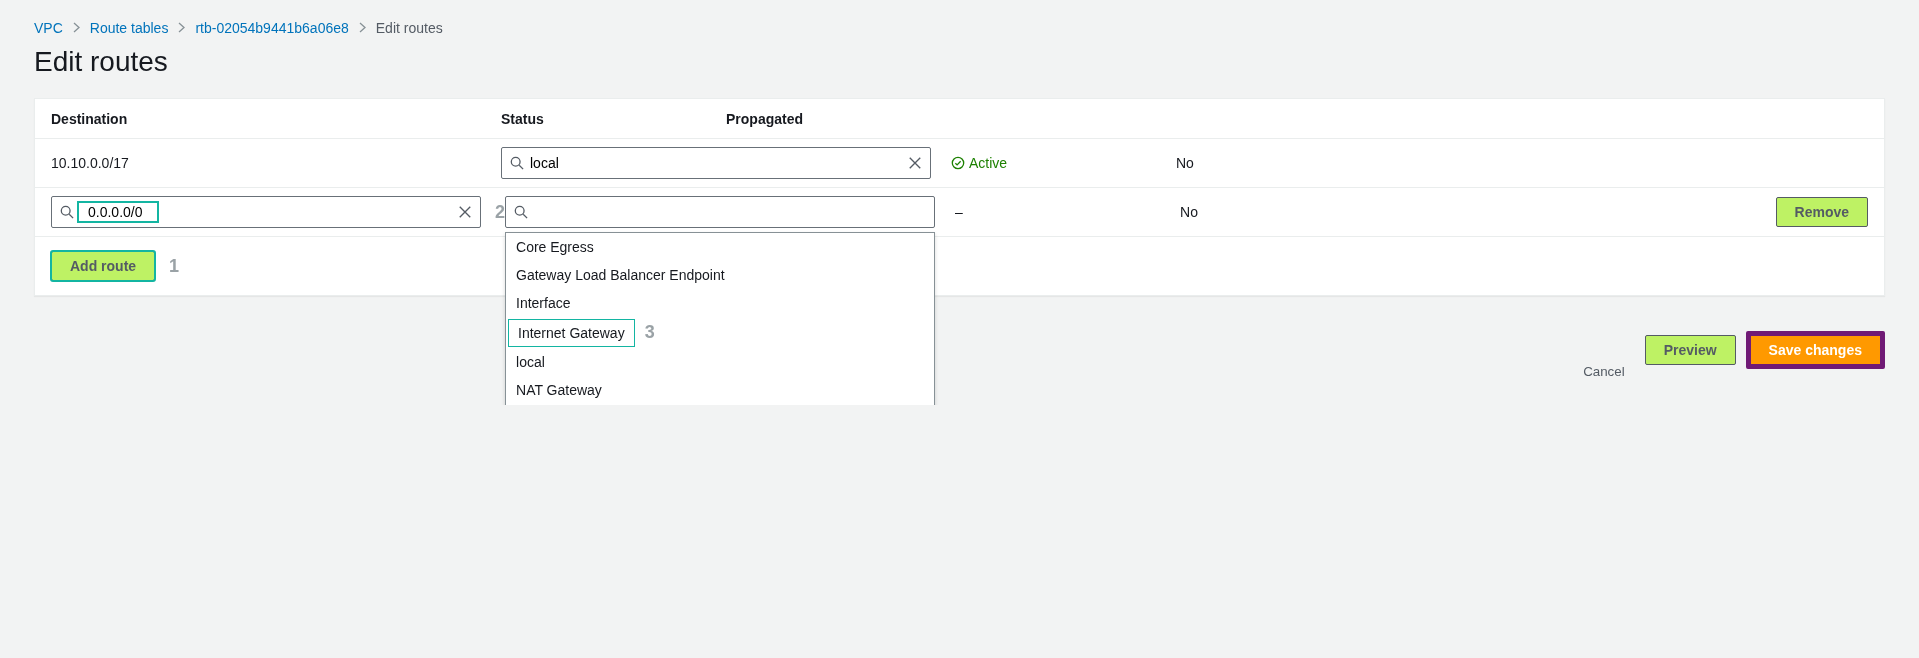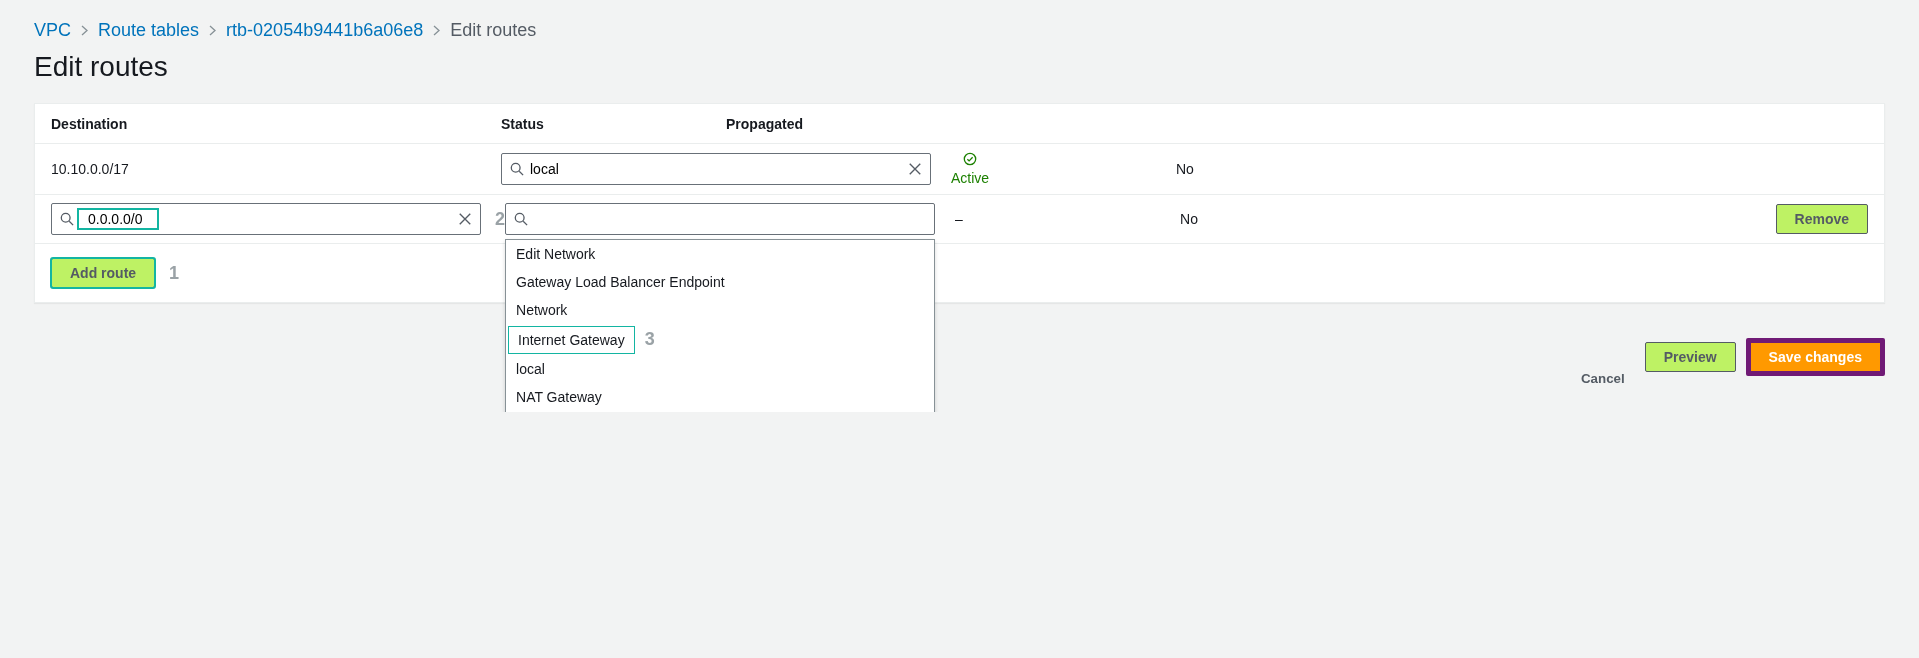--- a/index.html
+++ b/index.html
@@ -9,21 +9,21 @@
     color: #16191f;
     font-size: 14px;
   }
   .page {
     padding: 20px 34px;
   }
   .breadcrumbs {
     display: flex;
     align-items: center;
     gap: 10px;
-    font-size: 18px;
+    font-size: 14px;
     margin-bottom: 10px;
   }
   .breadcrumbs a {
     color: #0073bb;
     text-decoration: none;
     cursor: pointer;
   }
   .breadcrumbs .sep {
     color: #879196;
   }
@@ -84,37 +84,37 @@
     width: 14px; height: 14px;
     stroke: #545b64;
     flex-shrink:0;
   }
   .clear-icon {
     width: 14px; height: 14px;
     stroke: #545b64;
     cursor: pointer;
     flex-shrink:0;
   }
-  .status-active { color: #1d8102; display:flex; align-items:center; gap:4px;flex-direction:column; }
+  .status-active { color: #1d8102; display:flex; align-items:center; gap:4px; }
   .check-icon { width:14px; height:14px; stroke:#1d8102; }
   .btn {
     border: 1px solid #545b64;
     background: #bef264;
     color: #545b64;
     font-weight: 700;
     font-size: 14px;
     padding: 6px 18px;
     border-radius: 2px;
     cursor: pointer;
   }
   .btn-link {
     border: none;
     background: none;
     color: #545b64;
-    font-weight: 700;
+    font-weight: 400;
     padding: 6px 10px;
     cursor: pointer;
     margin-top: 44px;
   }
   .btn-primary {
     background: #ff9900;
     border: 5px solid #701a75;
     color: #fff;
   }
   .rt-footer {
@@ -249,23 +249,23 @@
         <div class="col-target">
           <div class="search-box">
             <svg class="search-icon" viewBox="0 0 16 16" fill="none">
                 <circle cx="6.5" cy="6.5" r="5" stroke="#545b64" stroke-width="1.5"></circle>
                 <path d="M10.5 10.5L15 15" stroke="#545b64" stroke-width="1.5"></path>
               </svg>
             <input value="" style="">
           </div>
 
           <div class="dropdown">
-            <div class="dropdown-item">Edit Network</div>
+            <div class="dropdown-item">Core Egress</div>
             <div class="dropdown-item">Gateway Load Balancer Endpoint</div>
-            <div class="dropdown-item">Network</div>
+            <div class="dropdown-item">Interface</div>
             <div class="dd-row">
               <div class="dropdown-item highlighted">Internet Gateway</div>
               <span class="annot" style="margin-left:10px;">3</span>
             </div>
             <div class="dropdown-item">local</div>
             <div class="dropdown-item">NAT Gateway</div>
             <div class="dropdown-item">Network Interface</div>
             <div class="dropdown-item">Outpost Local Gateway</div>
             <div class="dropdown-item">Peering Connection</div>
             <div class="dropdown-item">Transit Gateway</div>

